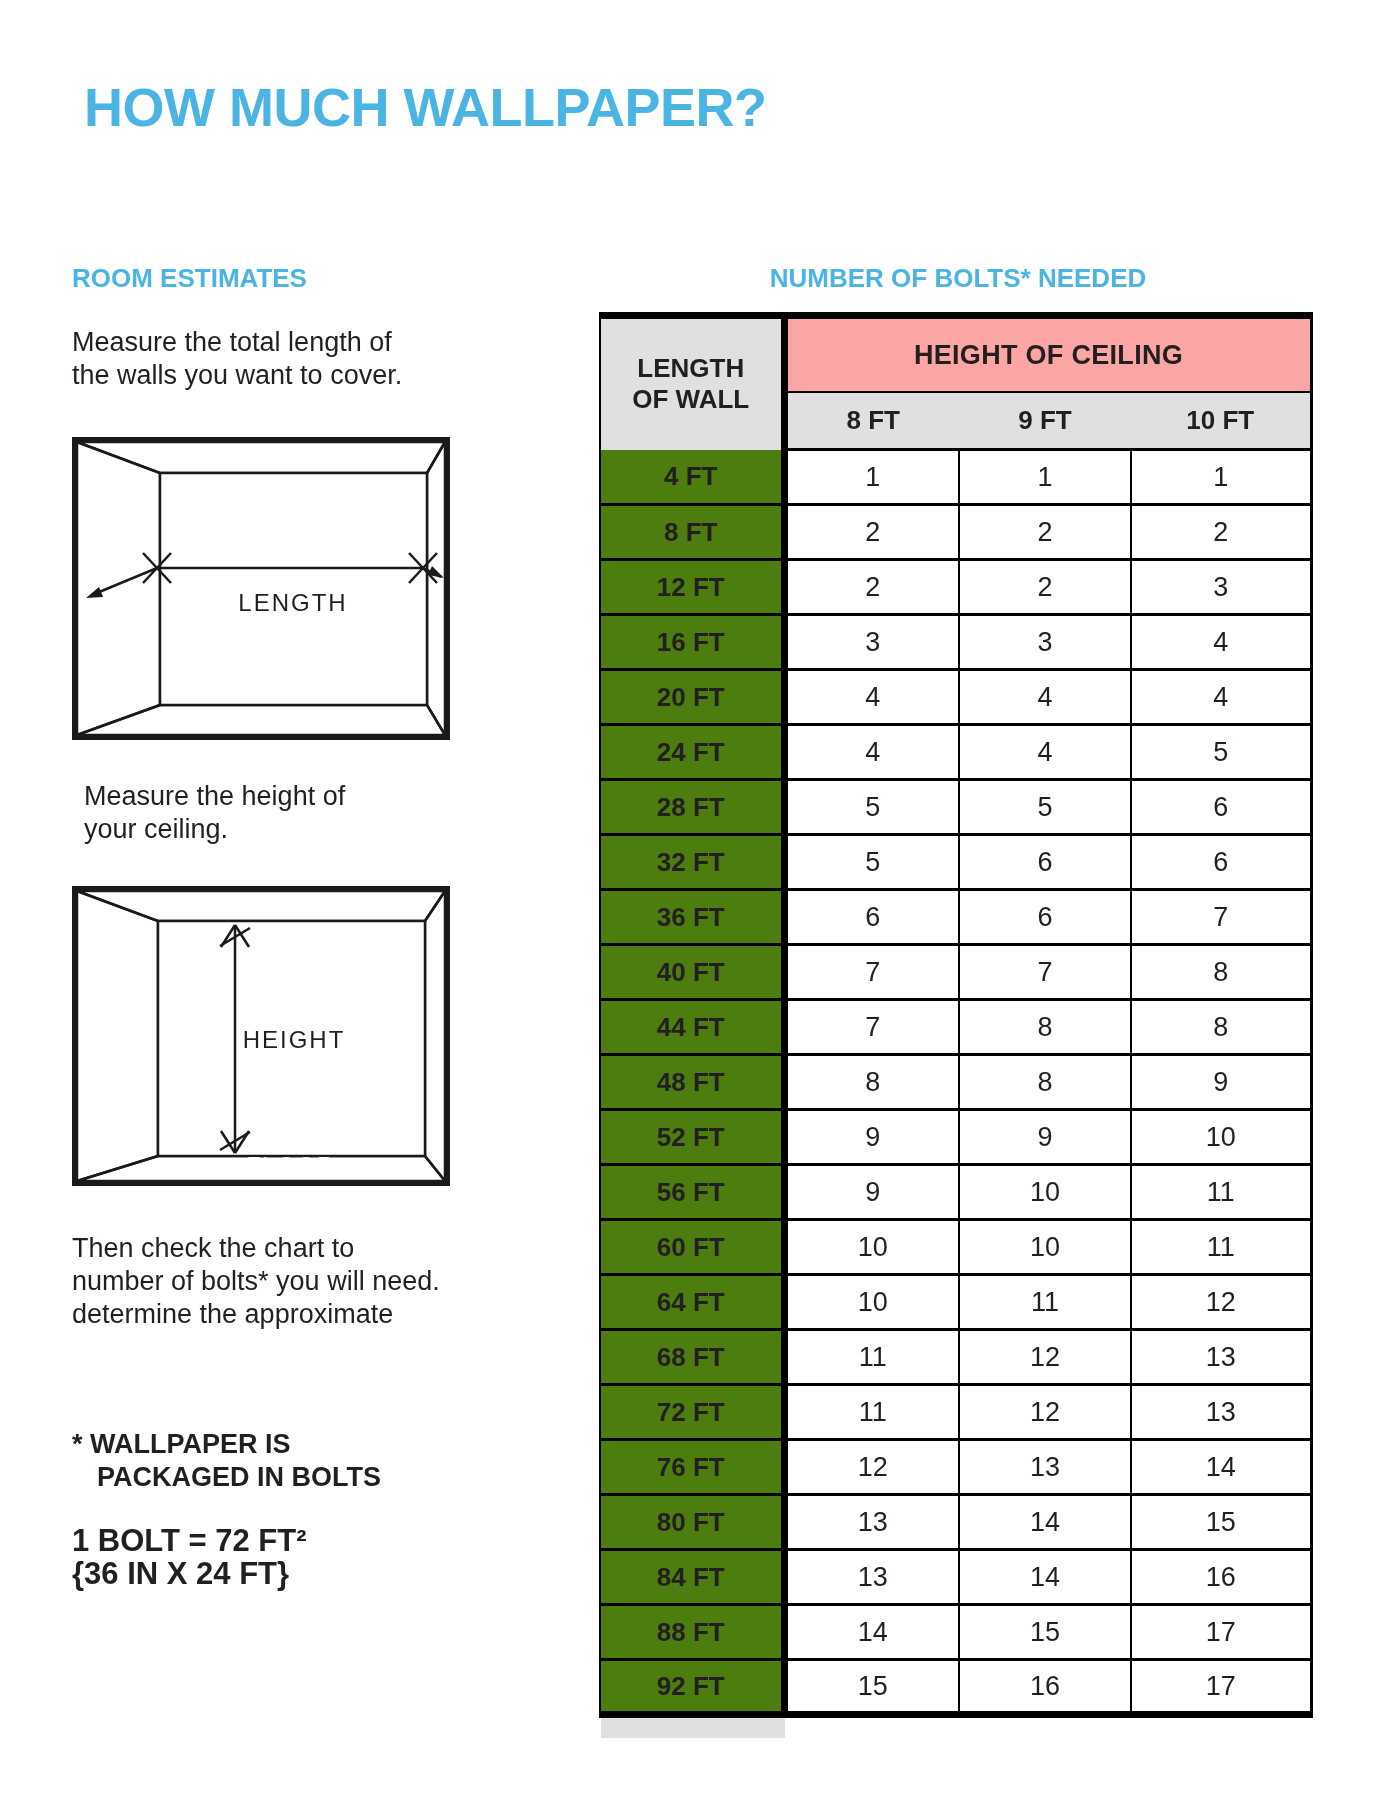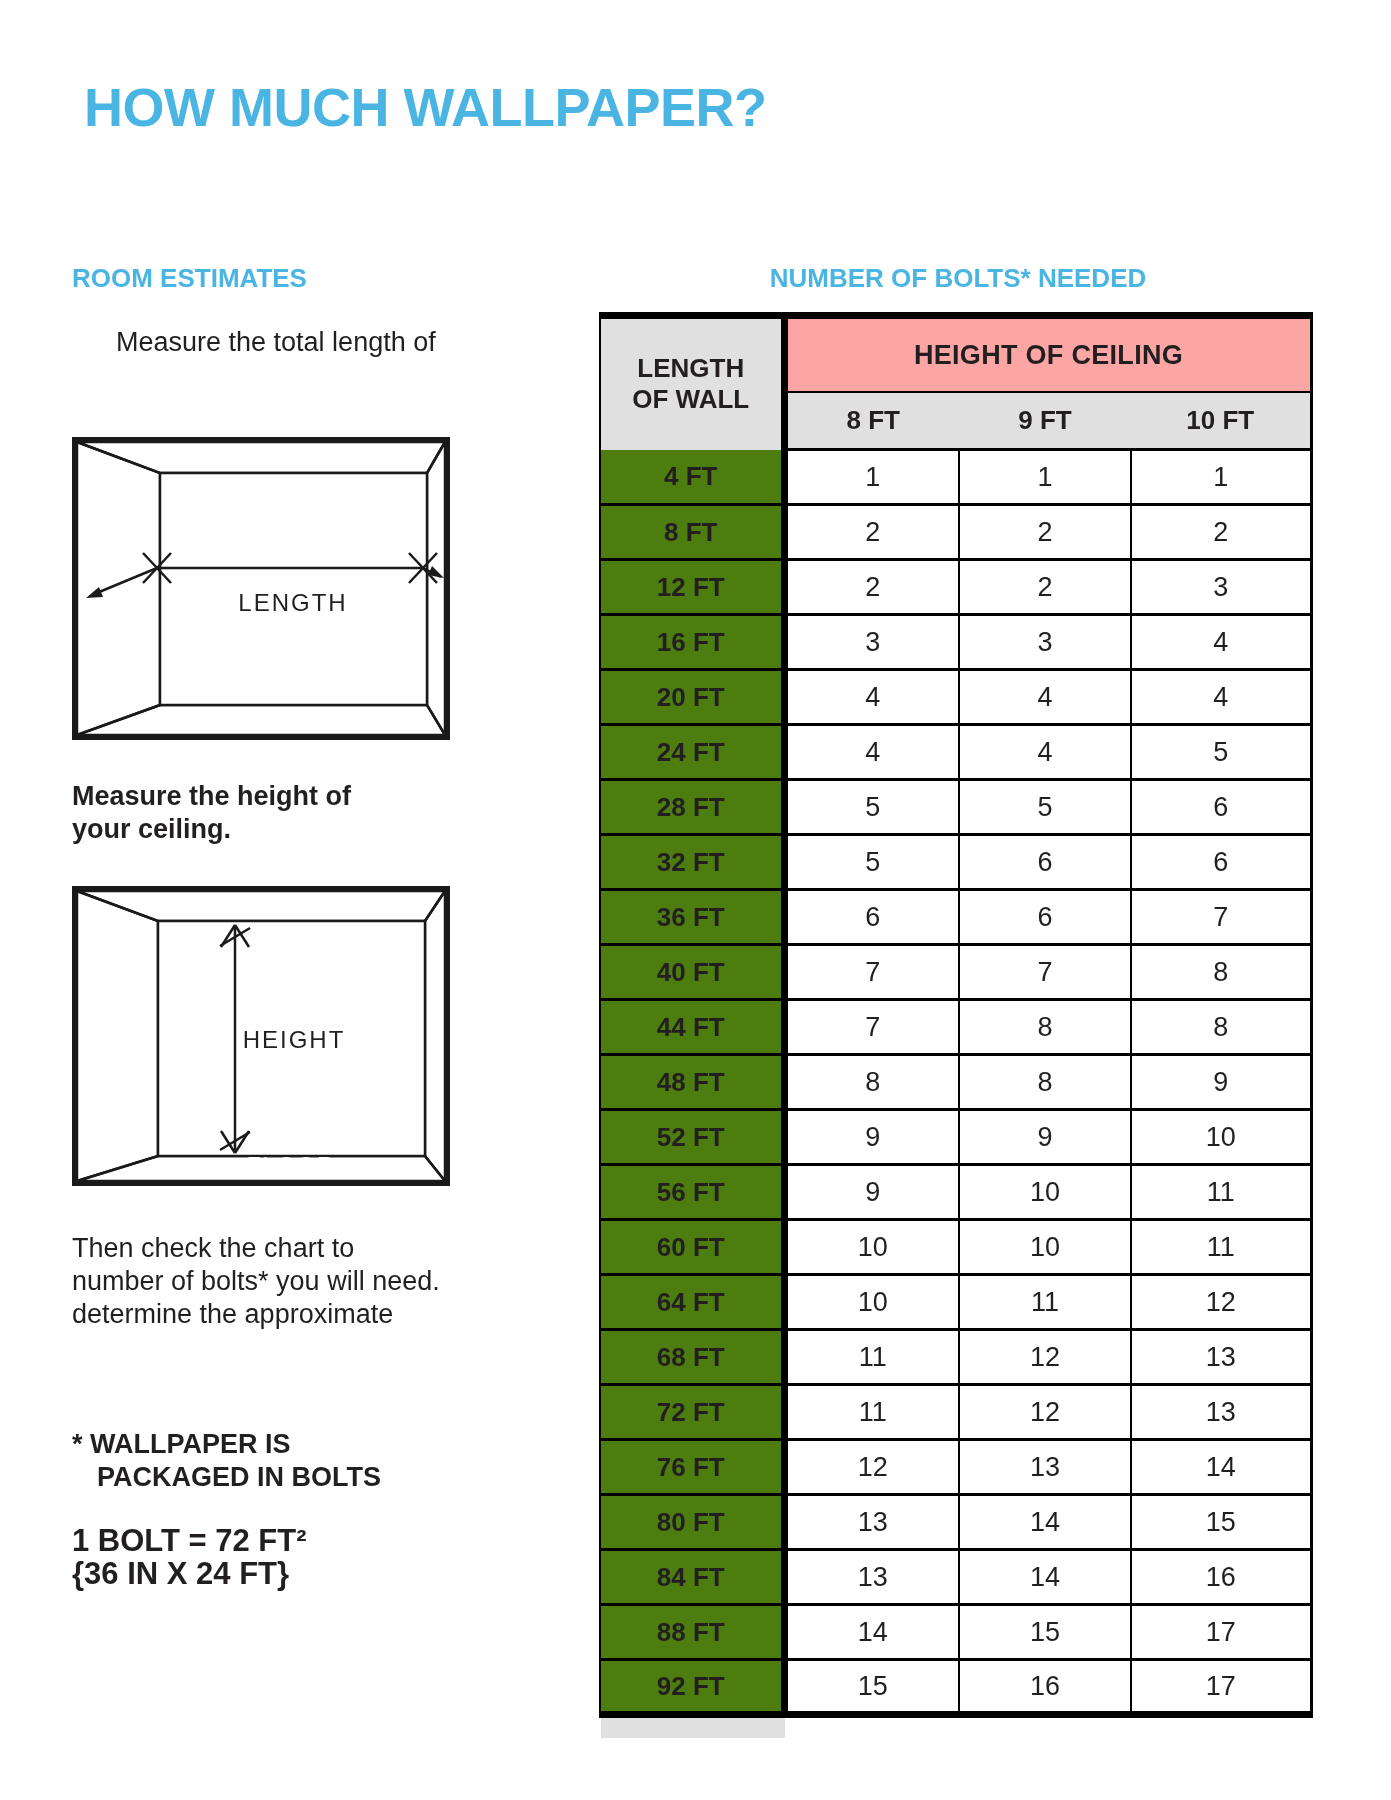--- a/index.html
+++ b/index.html
@@ -12,22 +12,22 @@
   #page-title{
     left:72px;top:80px;font-size:54px;font-weight:bold;color:#4ab5e3;
     letter-spacing:-0.5px;white-space:nowrap;line-height:1;margin-left:12px;
   }
   .section-heading{
     font-size:26px;font-weight:bold;color:#4ab5e3;line-height:28px;white-space:nowrap;
   }
   #room-estimates-heading{left:72px;top:264px;}
   #table-heading{left:601px;top:264px;width:714px;text-align:center;}
   .para{font-size:27px;line-height:33px;}
-  #para-length{left:72px;top:326px;margin-left:44px;}
-  #para-height{left:72px;top:780px;font-weight:bold;}
+  #para-length{left:72px;top:326px;}
+  #para-height{left:84px;top:780px;}
   #para-chart{left:72px;top:1232px;}
   #diagram-length{left:72px;top:437px;}
   #diagram-height{left:72px;top:886px;}
   #footnote{left:72px;top:1428px;font-size:27px;font-weight:bold;line-height:33px;}
   #footnote .indent{padding-left:25px;}
   #bolt-info{left:72px;top:1524px;font-size:31px;font-weight:bold;line-height:33px;}
   #table-wrap{left:599px;top:312px;}
   table{
     border-collapse:collapse;table-layout:fixed;
     border-left:2px solid #000;border-right:3px solid #000;
@@ -61,20 +61,21 @@
 </style>
 </head>
 <body>
 
 <div class="abs" id="page-title">HOW MUCH WALLPAPER?</div>
 
 <div class="abs section-heading" id="room-estimates-heading">ROOM ESTIMATES</div>
 
 <div class="abs para" id="para-length">
   <div>Measure the total length of</div>
+  <div>the walls you want to cover.</div>
 </div>
 
 <svg class="abs" id="diagram-length" width="378" height="303" viewBox="0 0 378 303">
   <rect x="2.5" y="2.5" width="373" height="298" fill="#ffffff" stroke="#1a1a1a" stroke-width="5"></rect>
   <polygon points="5,5 373,5 355,36 88,36" fill="#b4b4b6" class="edge"></polygon>
   <polygon points="88,268 355,268 373,298 5,298" fill="#b4b4b6" class="edge"></polygon>
   <polygon points="5,5 88,36 88,268 5,298" fill="#e8e8ea" class="edge"></polygon>
   <polygon points="373,5 355,36 355,268 373,298" fill="#e8e8ea" class="edge"></polygon>
   <rect x="88" y="36" width="267" height="232" fill="#ffffff" stroke="#1a1a1a" stroke-width="2.5"></rect>
   <g>

